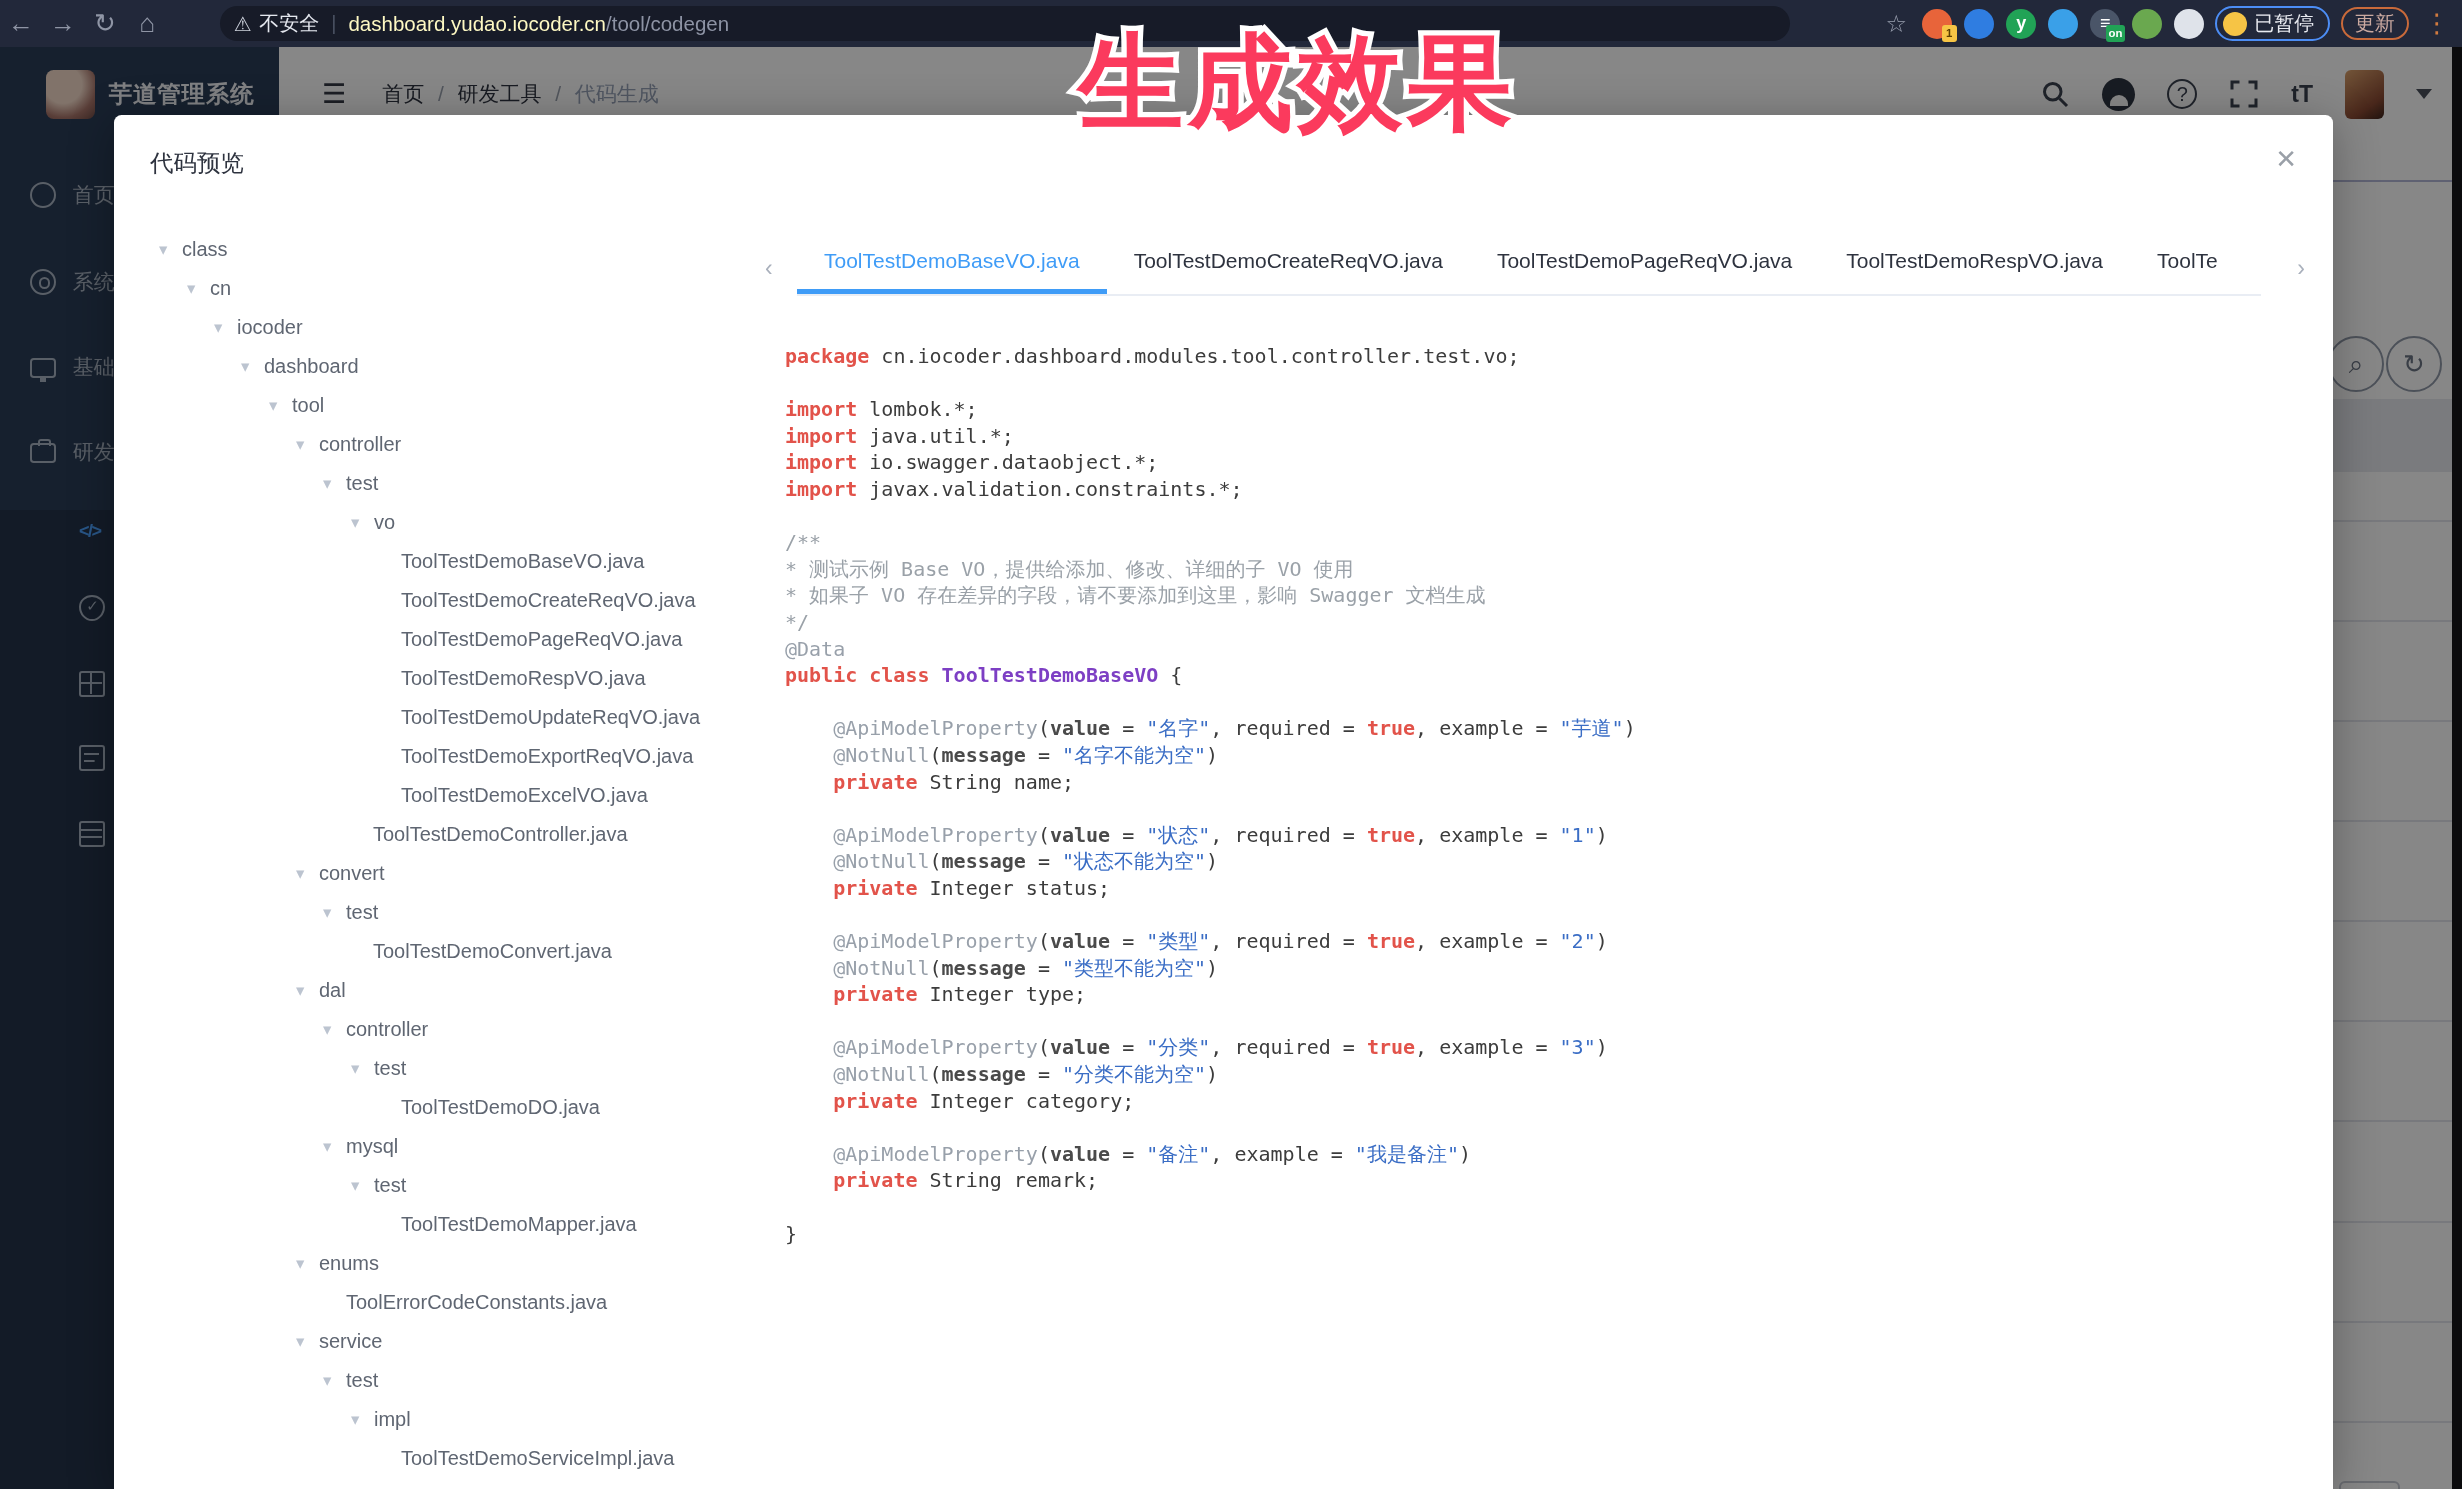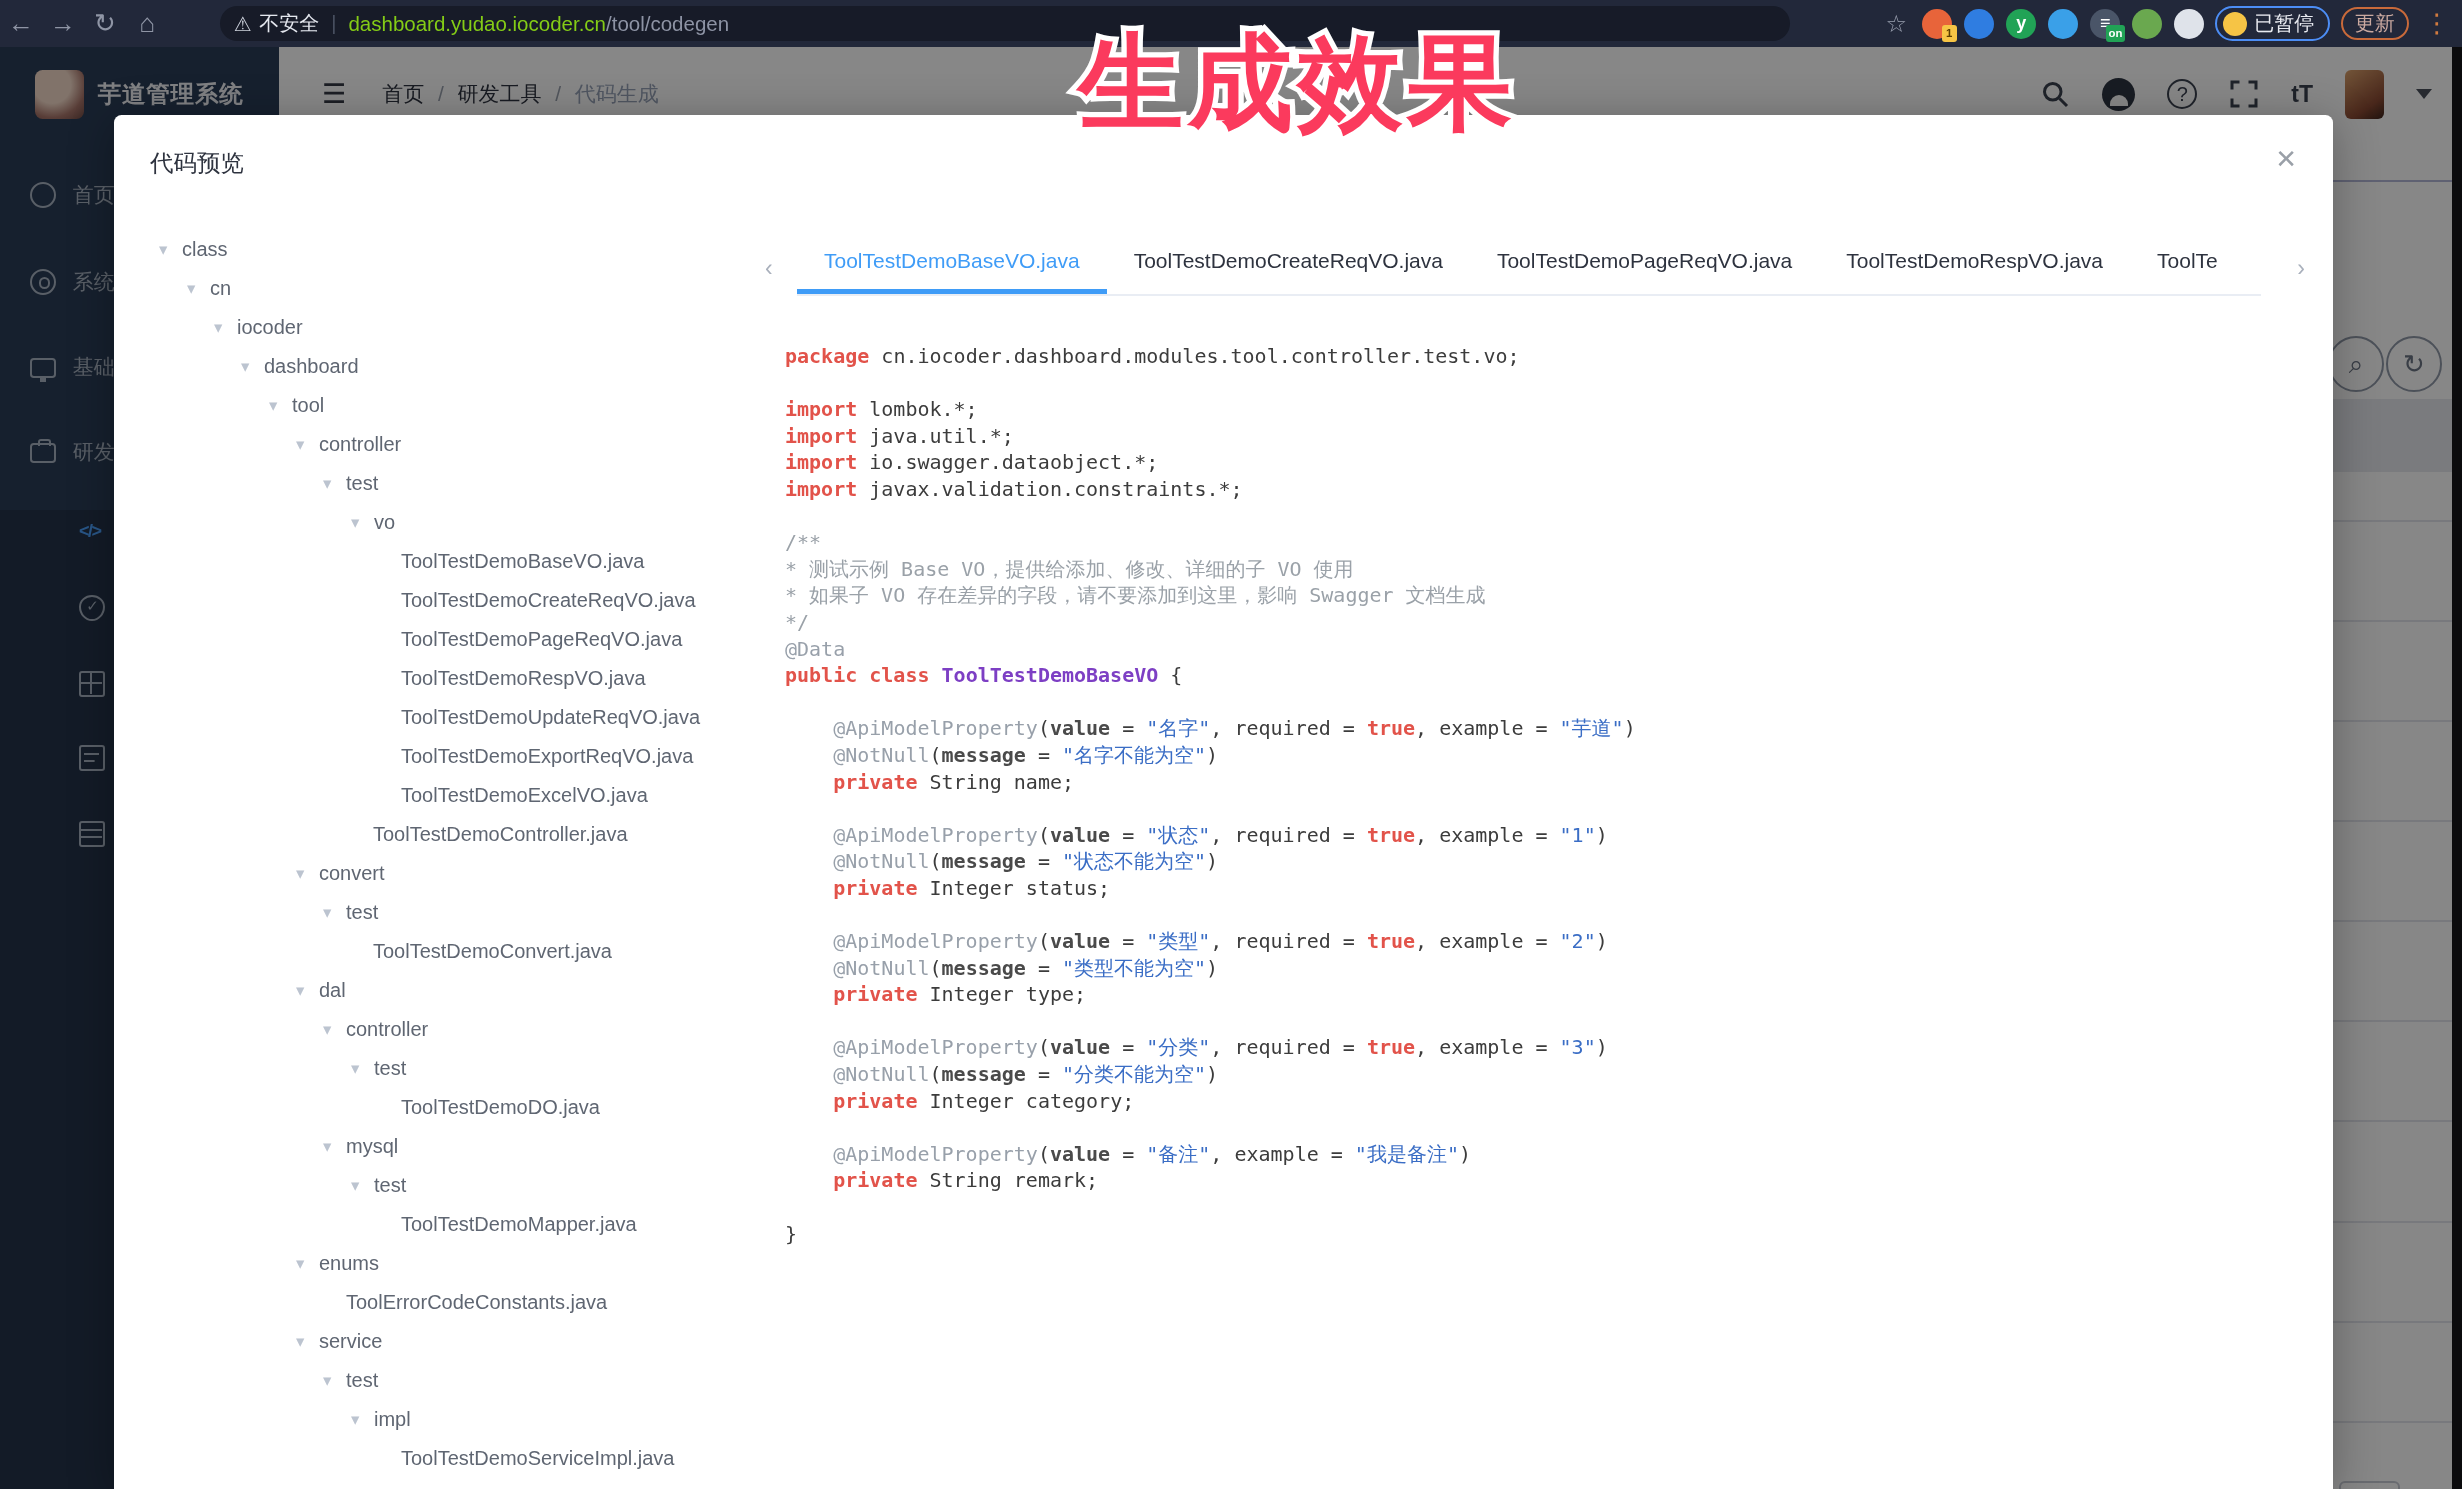--- a/index.html
+++ b/index.html
@@ -9,40 +9,40 @@
 
   
   .chrome { position:absolute; left:0; top:0; width:2462px; height:47px; background:#22283a; z-index:20;
     display:flex; align-items:center; }
   .nav-ic { width:42px; text-align:center; font-size:26px; color:#8f95a5; flex:0 0 auto; cursor:pointer; }
   .url-pill { position:absolute; left:220px; top:6px; width:1570px; height:35px; background:#171b28;
     border-radius:17.4px; display:flex; align-items:center; padding-left:13.7px; }
   .warn-tri { color:#cdd2dc; font-size:20px; margin-right:7.6px; }
   .url-sec { color:#e4e7ee; font-size:20px; margin-right:12px; }
   .url-sep { color:#4a5162; font-size:20px; margin-right:12px; }
-  .url-domain { color:#84cc16; font-size:20.5px; }
+  .url-domain { color:#fef9c3; font-size:20.5px; }
   .url-path { color:#8d93a4; font-size:20.5px; }
   .chrome-right { position:absolute; right:7.6px; top:0; height:47px; display:flex; align-items:center; gap:10.6px; }
   .star { color:#9aa0b0; font-size:24px; margin-right:4.6px; }
   .ext { position:relative; width:30px; height:30px; border-radius:50%; flex:0 0 auto; }
   .ext .glyph { position:absolute; inset:0; display:flex; align-items:center; justify-content:center;
     color:#fff; font-size:18px; font-weight:bold; }
   .ext .badge { position:absolute; right:-4.6px; bottom:-3px; min-width:15px; height:16.7px; border-radius:3px;
     font-size:11.4px; font-weight:bold; display:flex; align-items:center; justify-content:center; padding:0 2.3px; }
   .chip-pause { display:flex; align-items:center; gap:7.6px; border:2.3px solid #4c8df5; border-radius:20px;
     height:35px; padding:0 13.7px 0 6px; color:#e8eaf0; font-size:20px;text-align:right; }
   .chip-pause .face { width:24px; height:24px; border-radius:50%; background:#f6c445; position:relative; }
   .chip-update { display:flex; align-items:center; border:2.3px solid #c96a3a; border-radius:18px;
     height:33px; padding:0 12px; color:#caa9a0; font-size:20px; }
   .kebab { color:#d07a3f; font-size:26px; padding:0 4.6px; }
 
   
   .page { position:absolute; left:0; top:47px; width:2462px; height:1443px; background:#fff; z-index:1; }
   .logo-block { position:absolute; left:0; top:0; width:279px; height:94px; background:#2b3d57;
-    display:flex; align-items:center; gap:13.7px; padding-left:35px; }
+    display:flex; align-items:center; gap:13.7px; padding-left:46px; }
   .logo-avatar { width:49px; height:49px; border-radius:7.6px;
     background:radial-gradient(circle at 35% 30%, #f3d9c8 0 40%, #a9766b 70%, #6e4a44); }
   .logo-title { color:#f2f4f8; font-size:23.5px; font-weight:bold; letter-spacing:0.8px; }
   .app-header { position:absolute; left:295px; top:0; width:2167px; height:94px; background:#fff;
     display:flex; align-items:center; }
   .hamburger { margin-left:27px; font-size:27px; color:#353a45; }
   .crumbs { margin-left:36px; font-size:21px; display:flex; gap:13.7px; align-items:center; }
   .crumb { color:#2f3440; } .crumb-sep { color:#9aa1ae; } .crumb-last { color:#97a3b8; }
   .hdr-icons { position:absolute; right:30px; top:0; height:94px; display:flex; align-items:center; gap:32px; }
   .hic { color:#3c4250; }

